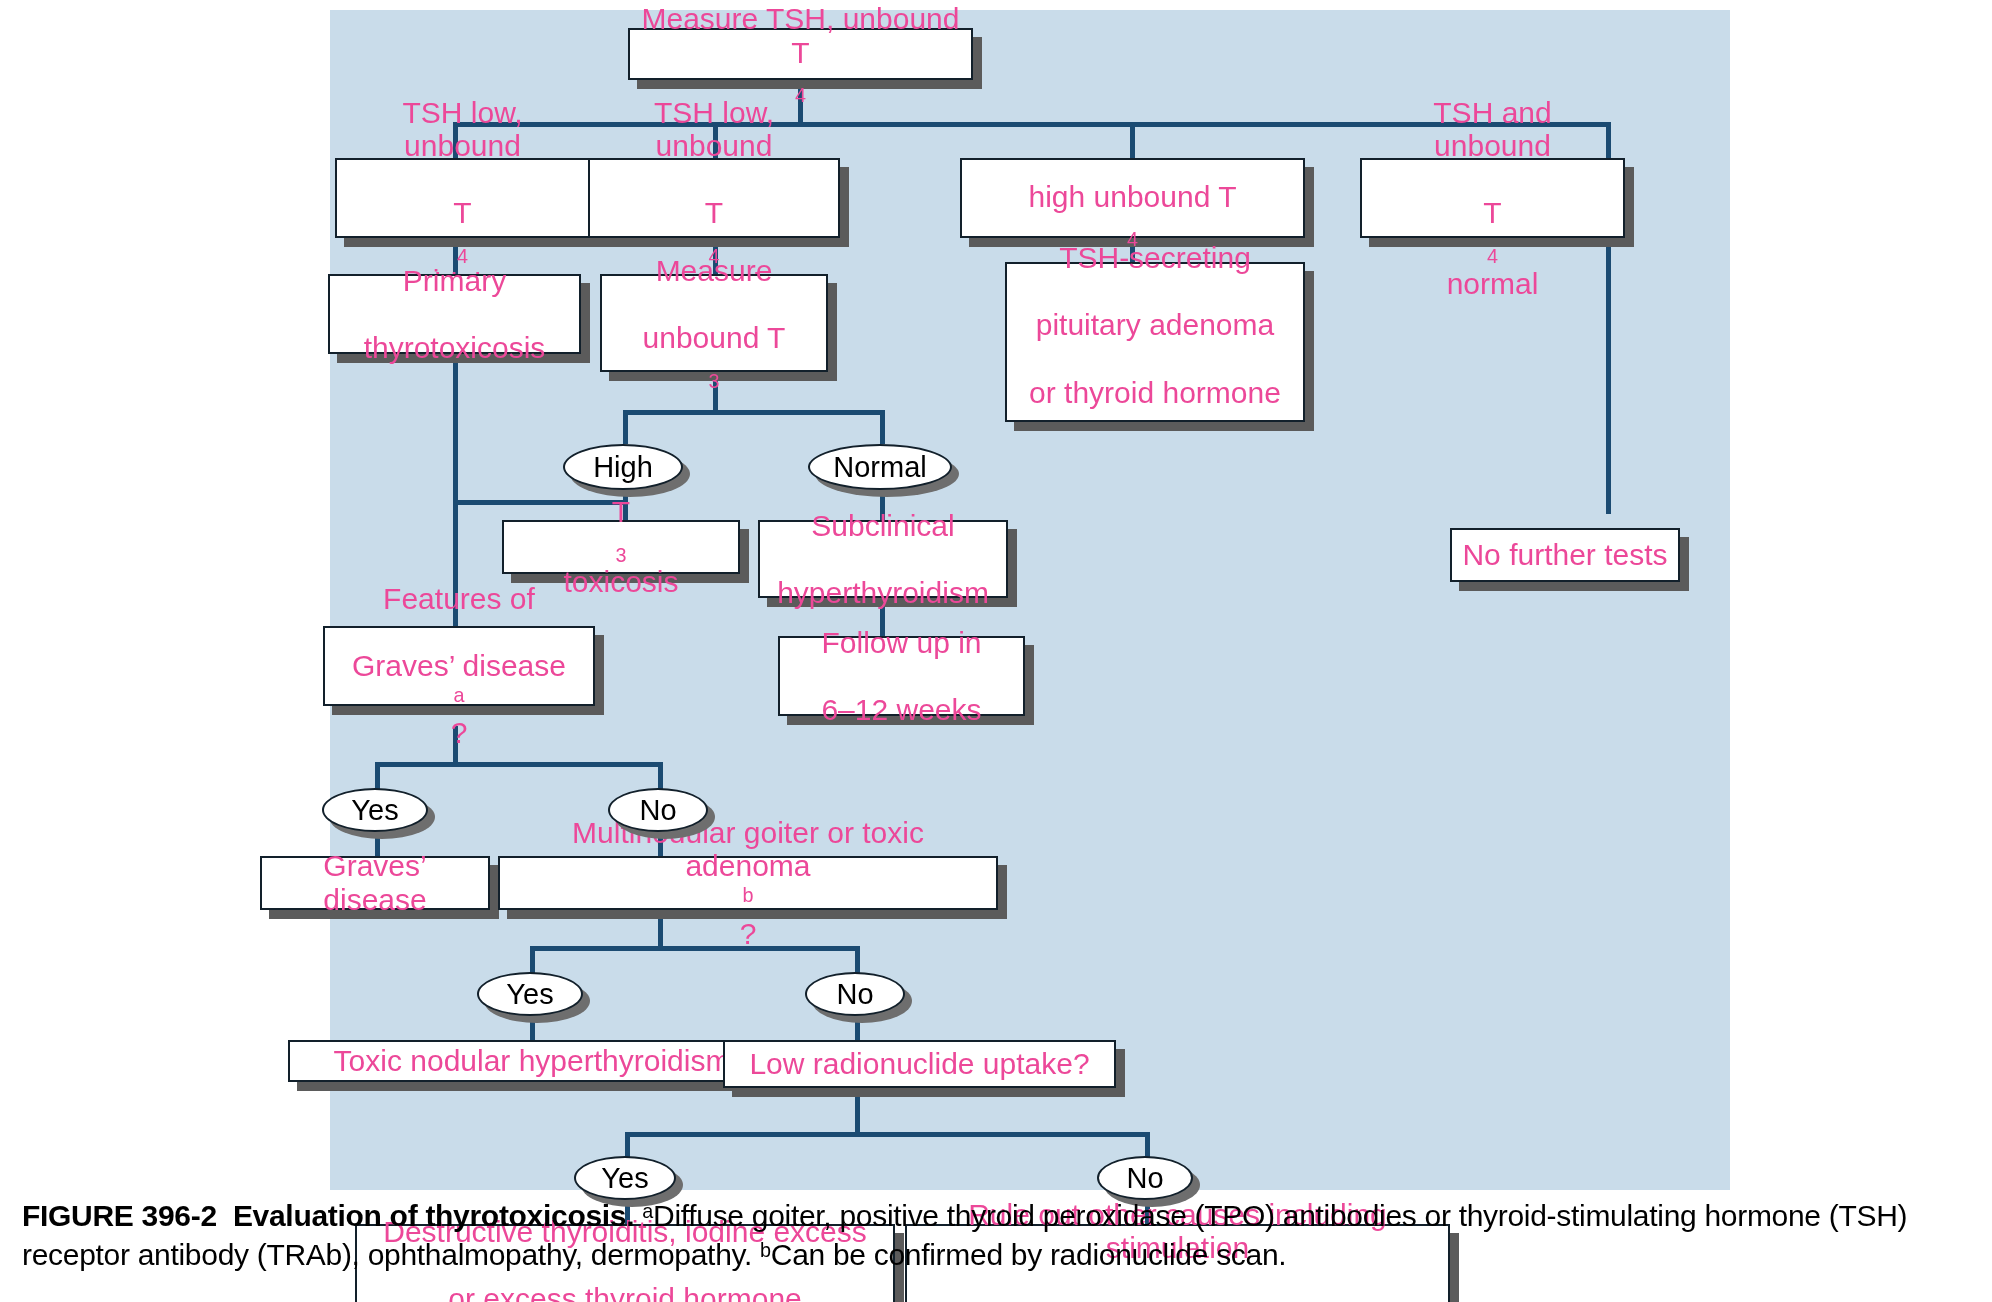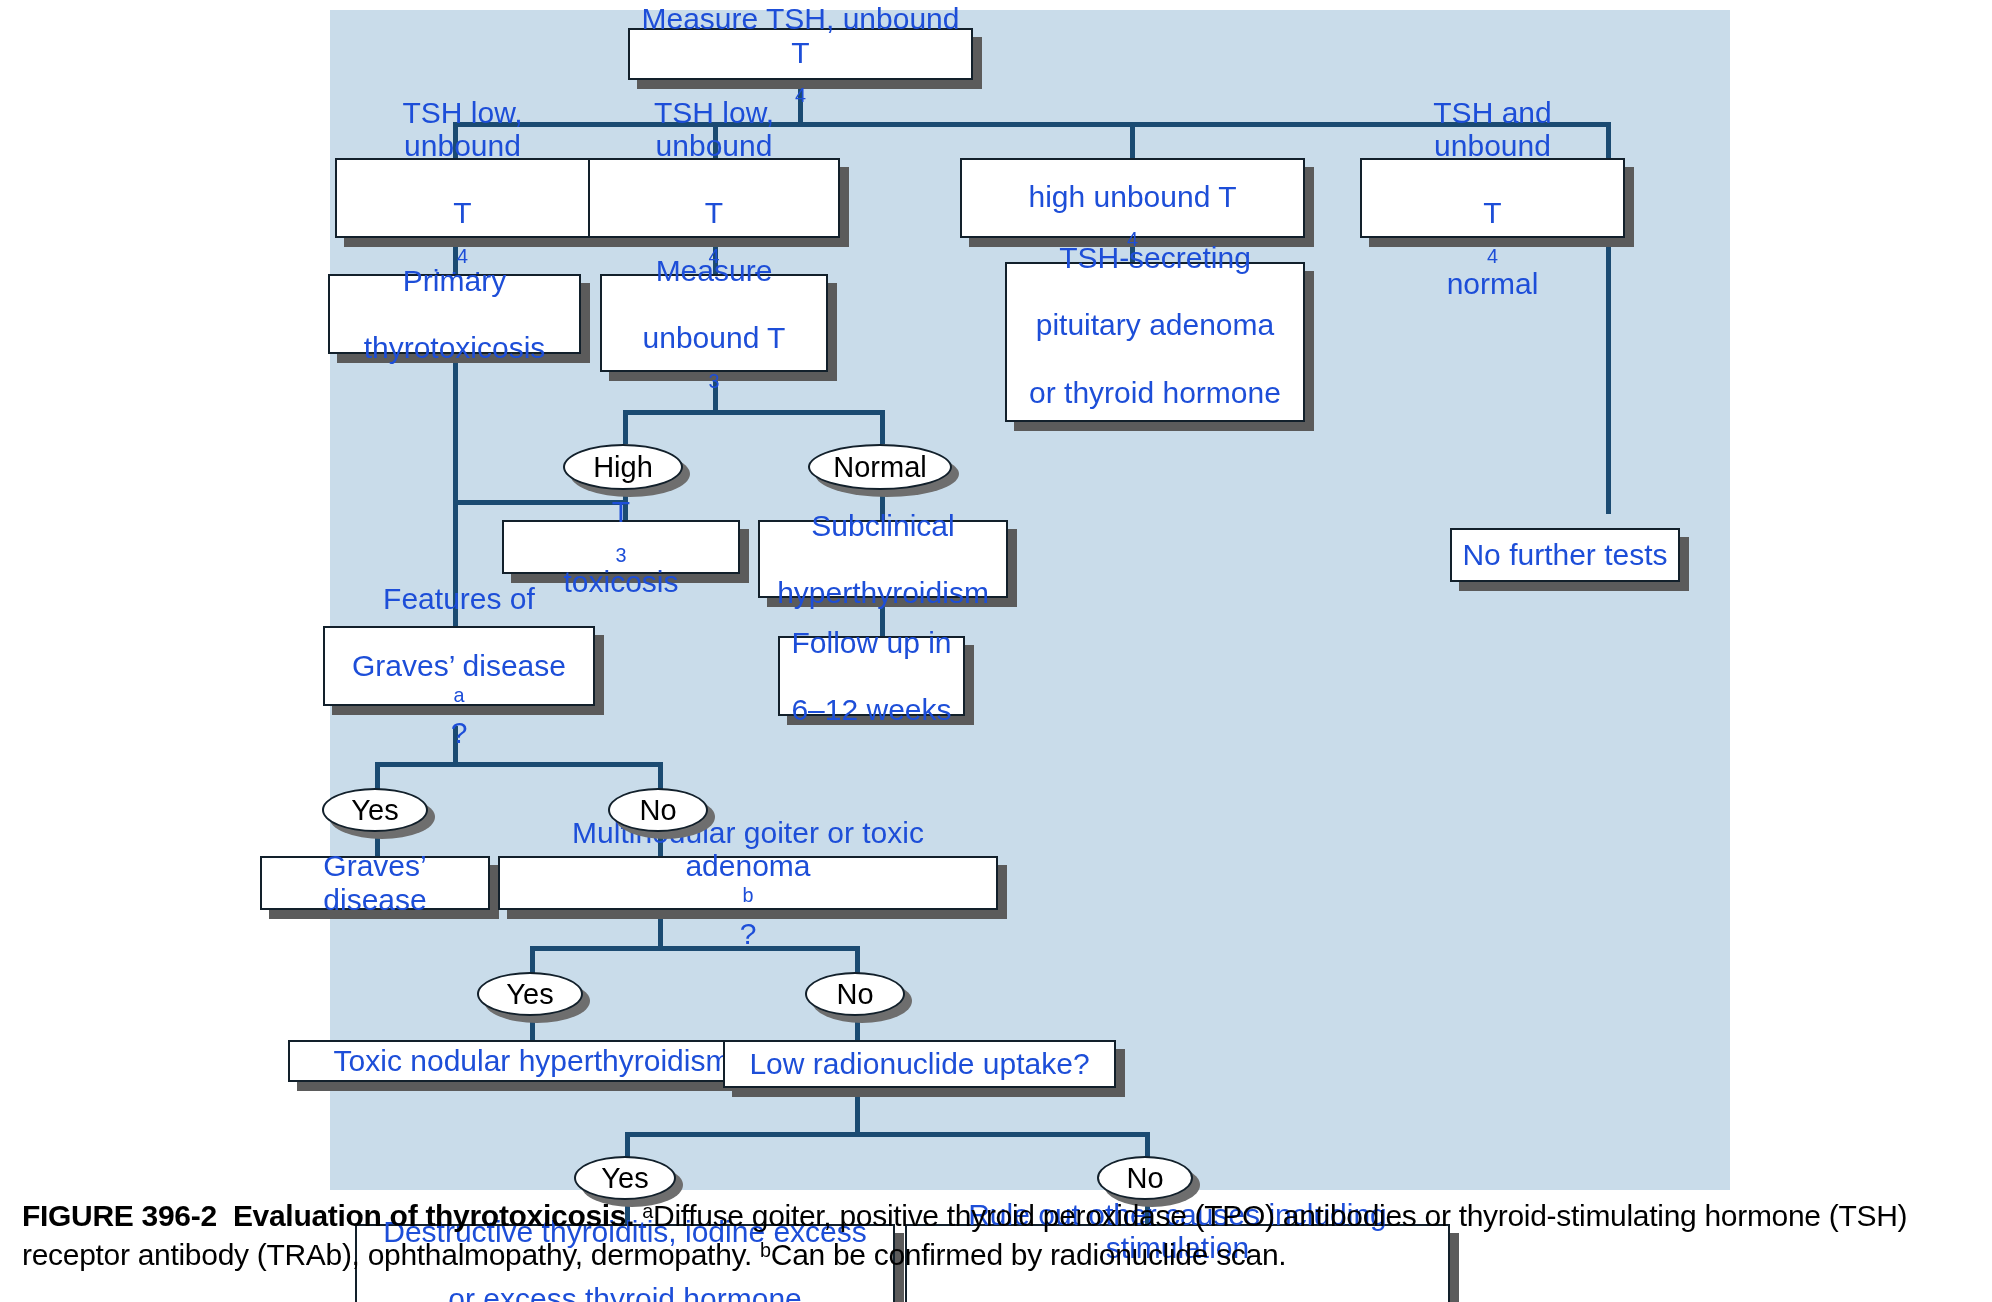--- a/index.html
+++ b/index.html
@@ -9,21 +9,21 @@
 
   
   .ln{position:absolute;background:#1b4b72;}
   .lnv{width:5px;}
   .lnh{height:5px;}
 
   
   .bx{position:absolute;background:#ffffff;border:2.5px solid #12202b;
       box-shadow:9px 9px 0 0 #5b5b5b;
       display:flex;align-items:center;justify-content:center;text-align:center;
-      font-size:30px;line-height:1.12;color:#1d4ed8;box-sizing:border-box;padding:6px 10px;}
+      font-size:30px;line-height:1.12;color:#ec4899;box-sizing:border-box;padding:6px 10px;}
   .bx span{display:block;}
   sub{font-size:0.66em;vertical-align:-0.28em;}
   sup{font-size:0.66em;vertical-align:0.42em;}
 
   
   .ov{position:absolute;background:#ffffff;border:2.5px solid #12202b;border-radius:50%;
       display:flex;align-items:center;justify-content:center;text-align:center;
       font-size:29px;color:#000;box-sizing:border-box;
       box-shadow:7px 7px 0 0 #6e6e6e;}
 
@@ -154,21 +154,21 @@
       <span><span>T</span><sub>3</sub><span> toxicosis</span></span>
     </div>
 
     <div class="bx" style="left:428px;top:510px;width:250px;height:78px;">
       <span>
         <span>Subclinical</span><br>
         <span>hyperthyroidism</span>
       </span>
     </div>
 
-    <div class="bx" style="left:448px;top:626px;width:187px;height:80px;">
+    <div class="bx" style="left:448px;top:626px;width:247px;height:80px;">
       <span>
         <span>Follow up in</span><br>
         <span>6–12 weeks</span>
       </span>
     </div>
 
     <div class="bx" style="left:-7px;top:616px;width:272px;height:80px;">
       <span>
         <span>Features of</span><br>
         <span>Graves’ disease</span><sup>a</sup><span>?</span>

